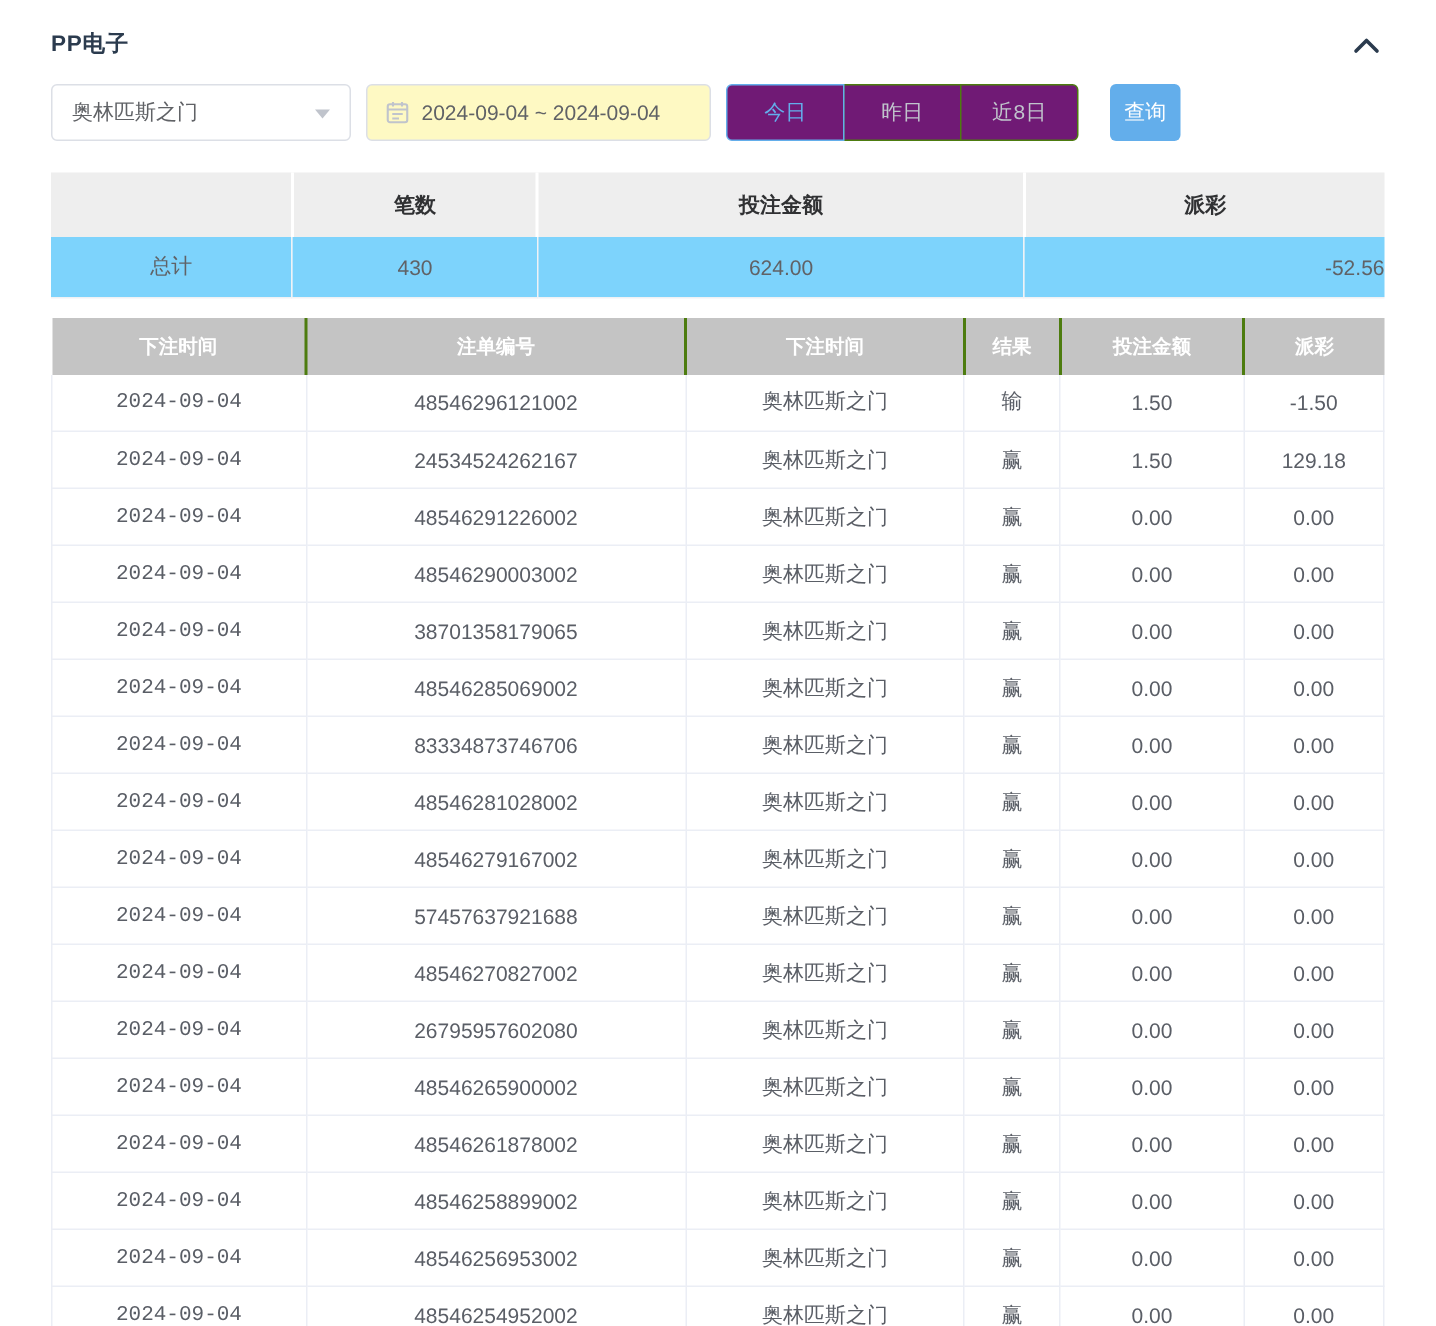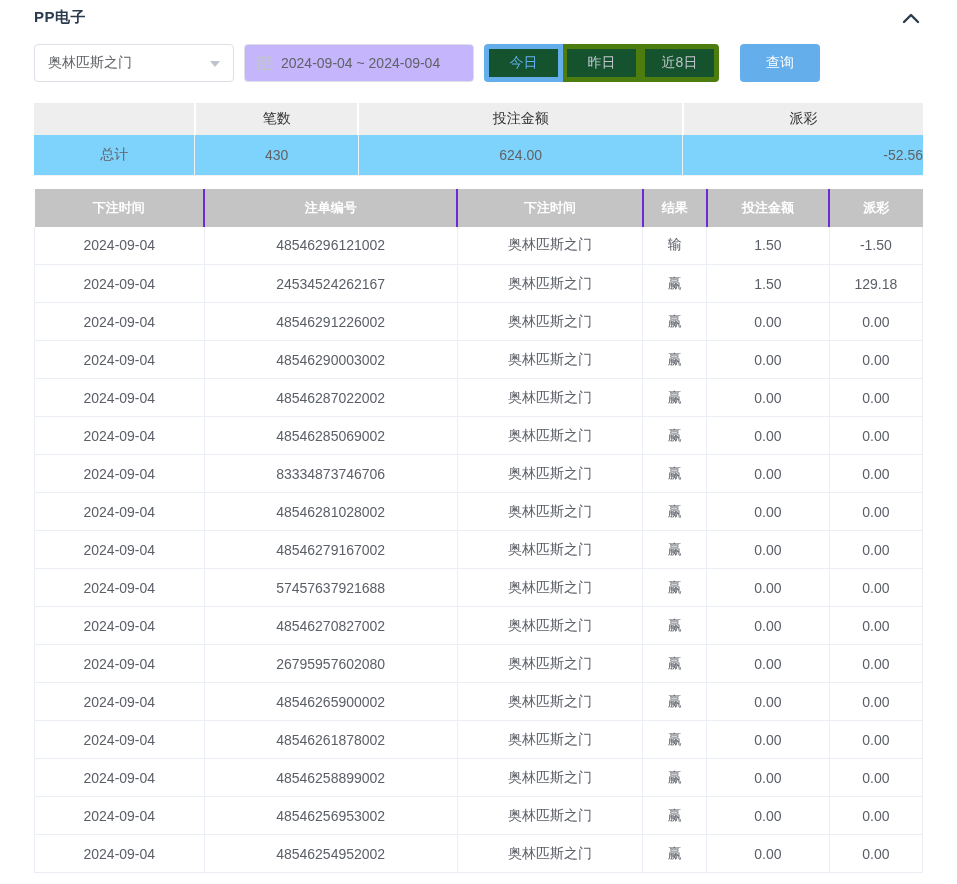--- a/index.html
+++ b/index.html
@@ -5,81 +5,81 @@
   * { margin:0; padding:0; box-sizing:border-box; }
   html,body { background:#fff; }
   body {
     width:957px; height:884px; overflow:hidden;
     font-family:"Liberation Sans","DejaVu Sans",sans-serif;
     font-size:14px; color:#5a5e66;
   }
   .page { padding:0 34px; }
 
   
-  .panel-header { padding-top:8px; display:flex; justify-content:space-between; align-items:center; }
+  .panel-header { padding-top:20px; display:flex; justify-content:space-between; align-items:center; }
   .panel-title { font-size:15px; font-weight:700; color:#2b3b4e; letter-spacing:.5px; }
   .collapse-btn { background:none; border:none; cursor:pointer; padding:2px; line-height:0; }
 
   
   .controls { margin-top:17px; display:flex; align-items:center; }
   .select-box {
     width:200px; height:38px; border:1px solid #dcdfe6; border-radius:4px;
     display:flex; align-items:center; justify-content:space-between;
     padding:0 13px; color:#606266; cursor:pointer; background:#fff;
   }
   .caret-down {
     width:0; height:0; border-left:5px solid transparent; border-right:5px solid transparent;
     border-top:6px solid #c0c4cc; margin-top:1px;
   }
   .date-box {
     width:230px; height:38px; border:1px solid #dcdfe6; border-radius:4px;
     display:flex; align-items:center; padding:0 12px; margin-left:10px;
-    color:#606266; background:#c4b5fd; cursor:pointer;
+    color:#606266; background:#fef9c3; cursor:pointer;
   }
   .date-box .cal { margin-right:8px; line-height:0; }
   .btn-group { display:flex; margin-left:10px; }
   .btn-group button {
-    width:79px; height:38px; background:#14532d; border:5px solid #4d7c0f;
+    width:79px; height:38px; background:#701a75; border:1px solid #4d7c0f;
     color:#c0c4cc; font-size:14px; cursor:pointer; margin-left:-1px; position:relative;
-    font-family:Liberation Sans, sans-serif;
+    font-family:Liberation Mono, monospace;
   }
   .btn-group button:first-child { border-radius:4px 0 0 4px; margin-left:0; }
   .btn-group button:last-child { border-radius:0 4px 4px 0; }
   .btn-group button.active { color:#63aeeb; border-color:#63aeeb; z-index:1; }
   .query-btn {
-    margin-left:21px; width:80px; height:38px; background:#63aeeb; color:#fff;
+    margin-left:21px; width:47px; height:38px; background:#63aeeb; color:#fff;
     border:none; border-radius:4px; font-size:14px; cursor:pointer; font-family:inherit;
   }
 
   
   table { width:100%; border-collapse:collapse; table-layout:fixed; text-align:center; }
 
   .summary { margin-top:21px; }
   .summary th {
-    background:#eeeeee; height:32px; font-weight:400; color:#303133;
+    background:#eeeeee; height:43px; font-weight:700; color:#303133;
     border-right:2px solid #fff; font-size:14px;
   }
   .summary th:last-child { border-right:none; }
   .summary td {
     background:#7dd3fc; height:40px; color:#606266; font-size:14px;
     border-right:1px solid #f0f2f5; border-bottom:1px solid #f0f2f5;
   }
   .summary td:last-child { border-right:none;text-align:right; }
 
   .records { margin-top:13px; }
   .records thead th {
     background:#c4c4c4; color:#fff; height:38px; font-size:13px; font-weight:700;
-    border-right:2px solid #6d28d9;
+    border-right:2px solid #4d7c0f;
   }
   .records thead th:last-child { border-right:none; }
   .records tbody td {
     height:38px; color:#5a5e66; font-size:14px; background:#fff;
     border-right:1px solid #ebeef5; border-bottom:1px solid #ebeef5;
   }
-  .records tbody td:first-child { border-left:1px solid #ebeef5; }
+  .records tbody td:first-child { border-left:1px solid #ebeef5;font-family:Liberation Mono, monospace; }
 
   .neg { color:#f56c6c; }
 </style>
 </head>
 <body>
 
 <div class="page">
 
   <div class="panel-header">
     <div class="panel-title">PP电子</div>
@@ -185,21 +185,21 @@
     <td>2024-09-04</td>
     <td>48546290003002</td>
     <td>奥林匹斯之门</td>
     <td>赢</td>
     <td>0.00</td>
     <td>0.00</td>
   </tr>
 
   <tr>
     <td>2024-09-04</td>
-    <td>48546287022002</td>
+    <td>38701358179065</td>
     <td>奥林匹斯之门</td>
     <td>赢</td>
     <td>0.00</td>
     <td>0.00</td>
   </tr>
 
   <tr>
     <td>2024-09-04</td>
     <td>48546285069002</td>
     <td>奥林匹斯之门</td>

